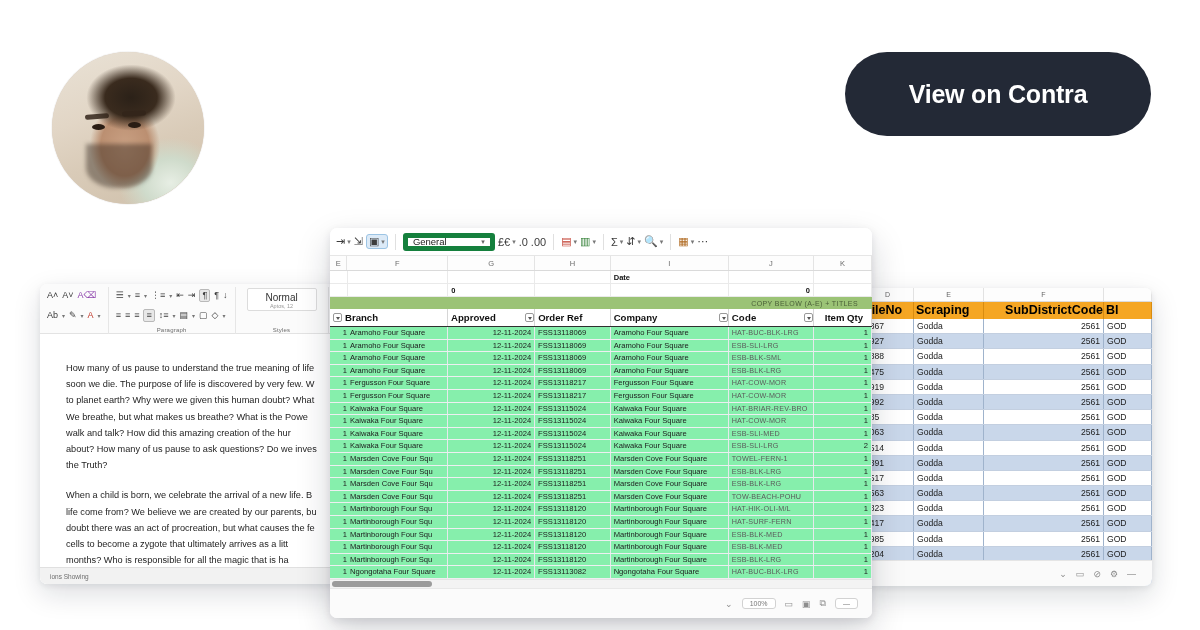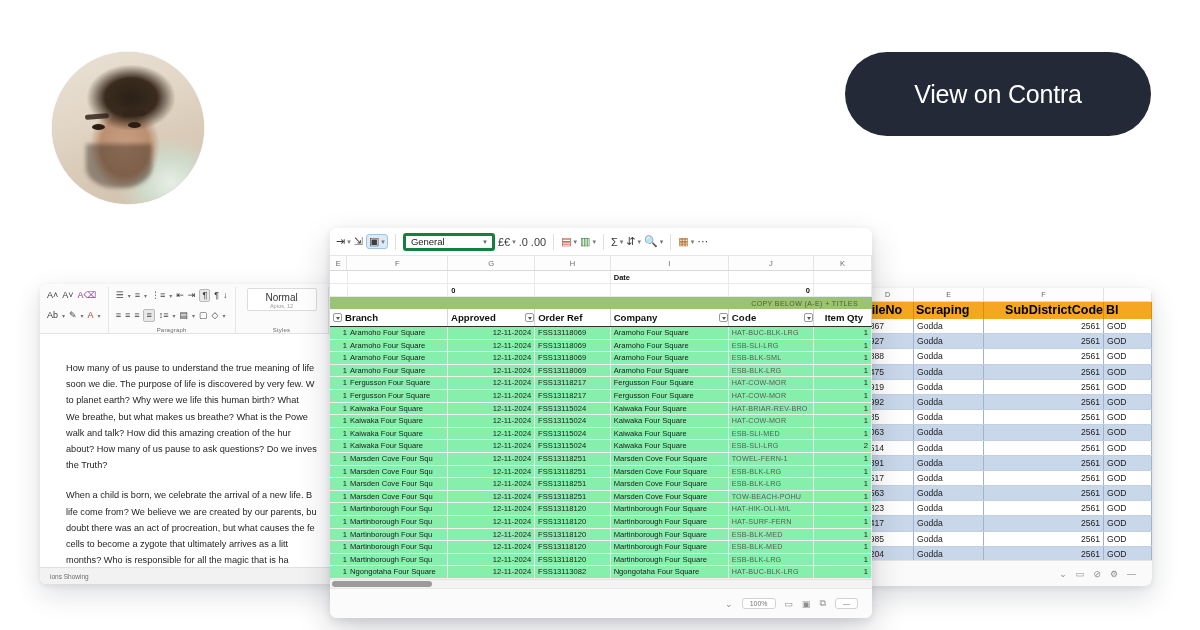--- a/index.html
+++ b/index.html
@@ -104,21 +104,21 @@
 
   .cta {
     position: absolute;
     left: 845px; top: 52px;
     width: 306px; height: 84px;
     border: none;
     border-radius: 42px;
     background: #232936;
     color: #ffffff;
     font-size: 25px;
-    font-weight: 400;
+    font-weight: 700;
     letter-spacing: -0.2px;
     cursor: pointer;
     font-family: "Liberation Sans", sans-serif;
   }
 
   
   .word-win {
     position: absolute;
     left: 40px; top: 284px;
     width: 310px; height: 300px;
@@ -307,21 +307,21 @@
     padding: 0 6px;
     font-size: 11px;
     color: #444;
   }
   .xf-ic { display: inline-flex; align-items: center; gap: 2px; color: #3c3c3c; font-size: 11px; }
   .xf-ic .cv { font-size: 7px; color: #777; }
   .xf-ic.sel { background: #dceaf7; border: 1px solid #9cc4e4; border-radius: 3px; padding: 0 2px; }
   .xf-div { width: 1px; height: 16px; background: #e0e0e0; margin: 0 4px; }
   .xf-numfmt {
     width: 92px; height: 18px;
-    border: 3px solid #15803d;
+    border: 5px solid #15803d;
     border-radius: 3px;
     background: #fff;
     display: flex;
     align-items: center;
     justify-content: space-between;
     padding: 0 5px;
     font-size: 9.5px;
     color: #222;
   }
   .xf-grid-wrap { position: relative; }
@@ -536,21 +536,21 @@
           <div class="rb-style-sub">Aptos, 12</div>
         </div>
         <div class="rb-label">Styles</div>
       </div>
     </div>
 
     <div class="word-page">
       <p class="word-para">
         <span>How many of us pause to understand the true meaning of life</span>
         <span>soon we die. The purpose of life is discovered by very few. W</span>
-        <span>to planet earth? Why were we life this human birth? What</span>
+        <span>to planet earth? Why were we given this human doubt? What</span>
         <span>We breathe, but what makes us breathe? What is the Powe</span>
         <span>walk and talk? How did this amazing creation of the hur</span>
         <span>about? How many of us pause to ask questions? Do we inves</span>
         <span>the Truth?</span>
       </p>
       <p class="word-para">
         <span>When a child is born, we celebrate the arrival of a new life. B</span>
         <span>life come from? We believe we are created by our parents, bu</span>
         <span>doubt there was an act of procreation, but what causes the fe</span>
         <span>cells to become a zygote that ultimately arrives as a litt</span>

